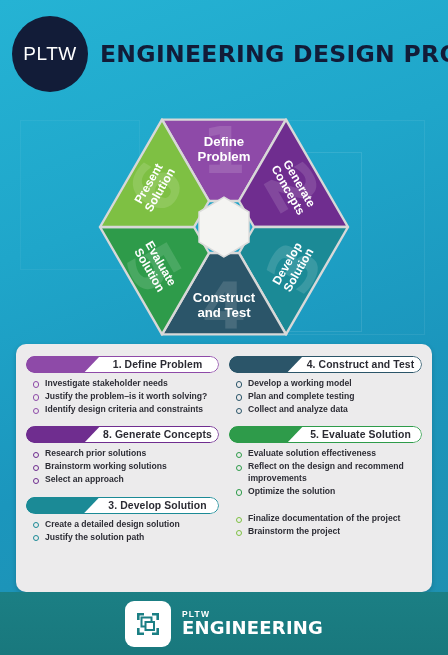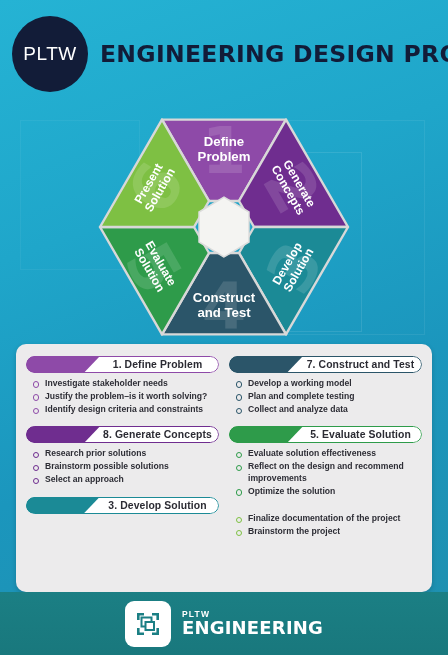--- a/index.html
+++ b/index.html
@@ -266,38 +266,42 @@
             </ul>
           </div>
           <div class="step-card">
             <div class="tab">
               <div class="tab-fill" style="background: rgb(111, 45, 143);"></div>
               <div class="tab-outline" style="border-color: rgb(111, 45, 143);"></div>
               <div class="tab-label">8. Generate Concepts</div>
             </div>
             <ul class="bullets">
               <li style="color: rgb(111, 45, 143); --mk: #6f2d8f;"><span style="color: rgb(45, 45, 53);">Research prior solutions</span></li>
-              <li style="color: rgb(111, 45, 143); --mk: #6f2d8f;"><span style="color: rgb(45, 45, 53);">Brainstorm possible solutions</span></li>
+              <li style="color: rgb(111, 45, 143); --mk: #6f2d8f;"><span style="color: rgb(45, 45, 53);">Brainstorm working solutions</span></li>
               <li style="color: rgb(111, 45, 143); --mk: #6f2d8f;"><span style="color: rgb(45, 45, 53); text-align: center;">Select an approach</span></li>
             </ul>
           </div>
           <div class="step-card">
             <div class="tab">
               <div class="tab-fill" style="background: rgb(27, 138, 150);"></div>
               <div class="tab-outline" style="border-color: rgb(27, 138, 150);"></div>
               <div class="tab-label">3. Develop Solution</div>
             </div>
+            <ul class="bullets">
+              <li style="color: rgb(27, 138, 150); --mk: #1b8a96;"><span style="color: rgb(45, 45, 53);">Create a detailed design solution</span></li>
+              <li style="color: rgb(27, 138, 150); --mk: #1b8a96;"><span style="color: rgb(45, 45, 53);">Justify the solution path</span></li>
+            </ul>
           </div>
         </div>
       <div class="col" id="col-right">
           <div class="step-card">
             <div class="tab">
               <div class="tab-fill" style="background: rgb(43, 85, 105);"></div>
               <div class="tab-outline" style="border-color: rgb(43, 85, 105);"></div>
-              <div class="tab-label">7. Construct and Test</div>
+              <div class="tab-label">4. Construct and Test</div>
             </div>
             <ul class="bullets">
               <li style="color: rgb(43, 85, 105); --mk: #2b5569;"><span style="color: rgb(45, 45, 53);">Develop a working model</span></li>
               <li style="color: rgb(43, 85, 105); --mk: #2b5569;"><span style="color: rgb(45, 45, 53);">Plan and complete testing</span></li>
               <li style="color: rgb(43, 85, 105); --mk: #2b5569;"><span style="color: rgb(45, 45, 53);">Collect and analyze data</span></li>
             </ul>
           </div>
           <div class="step-card">
             <div class="tab">
               <div class="tab-fill" style="background: rgb(46, 155, 74);"></div>

